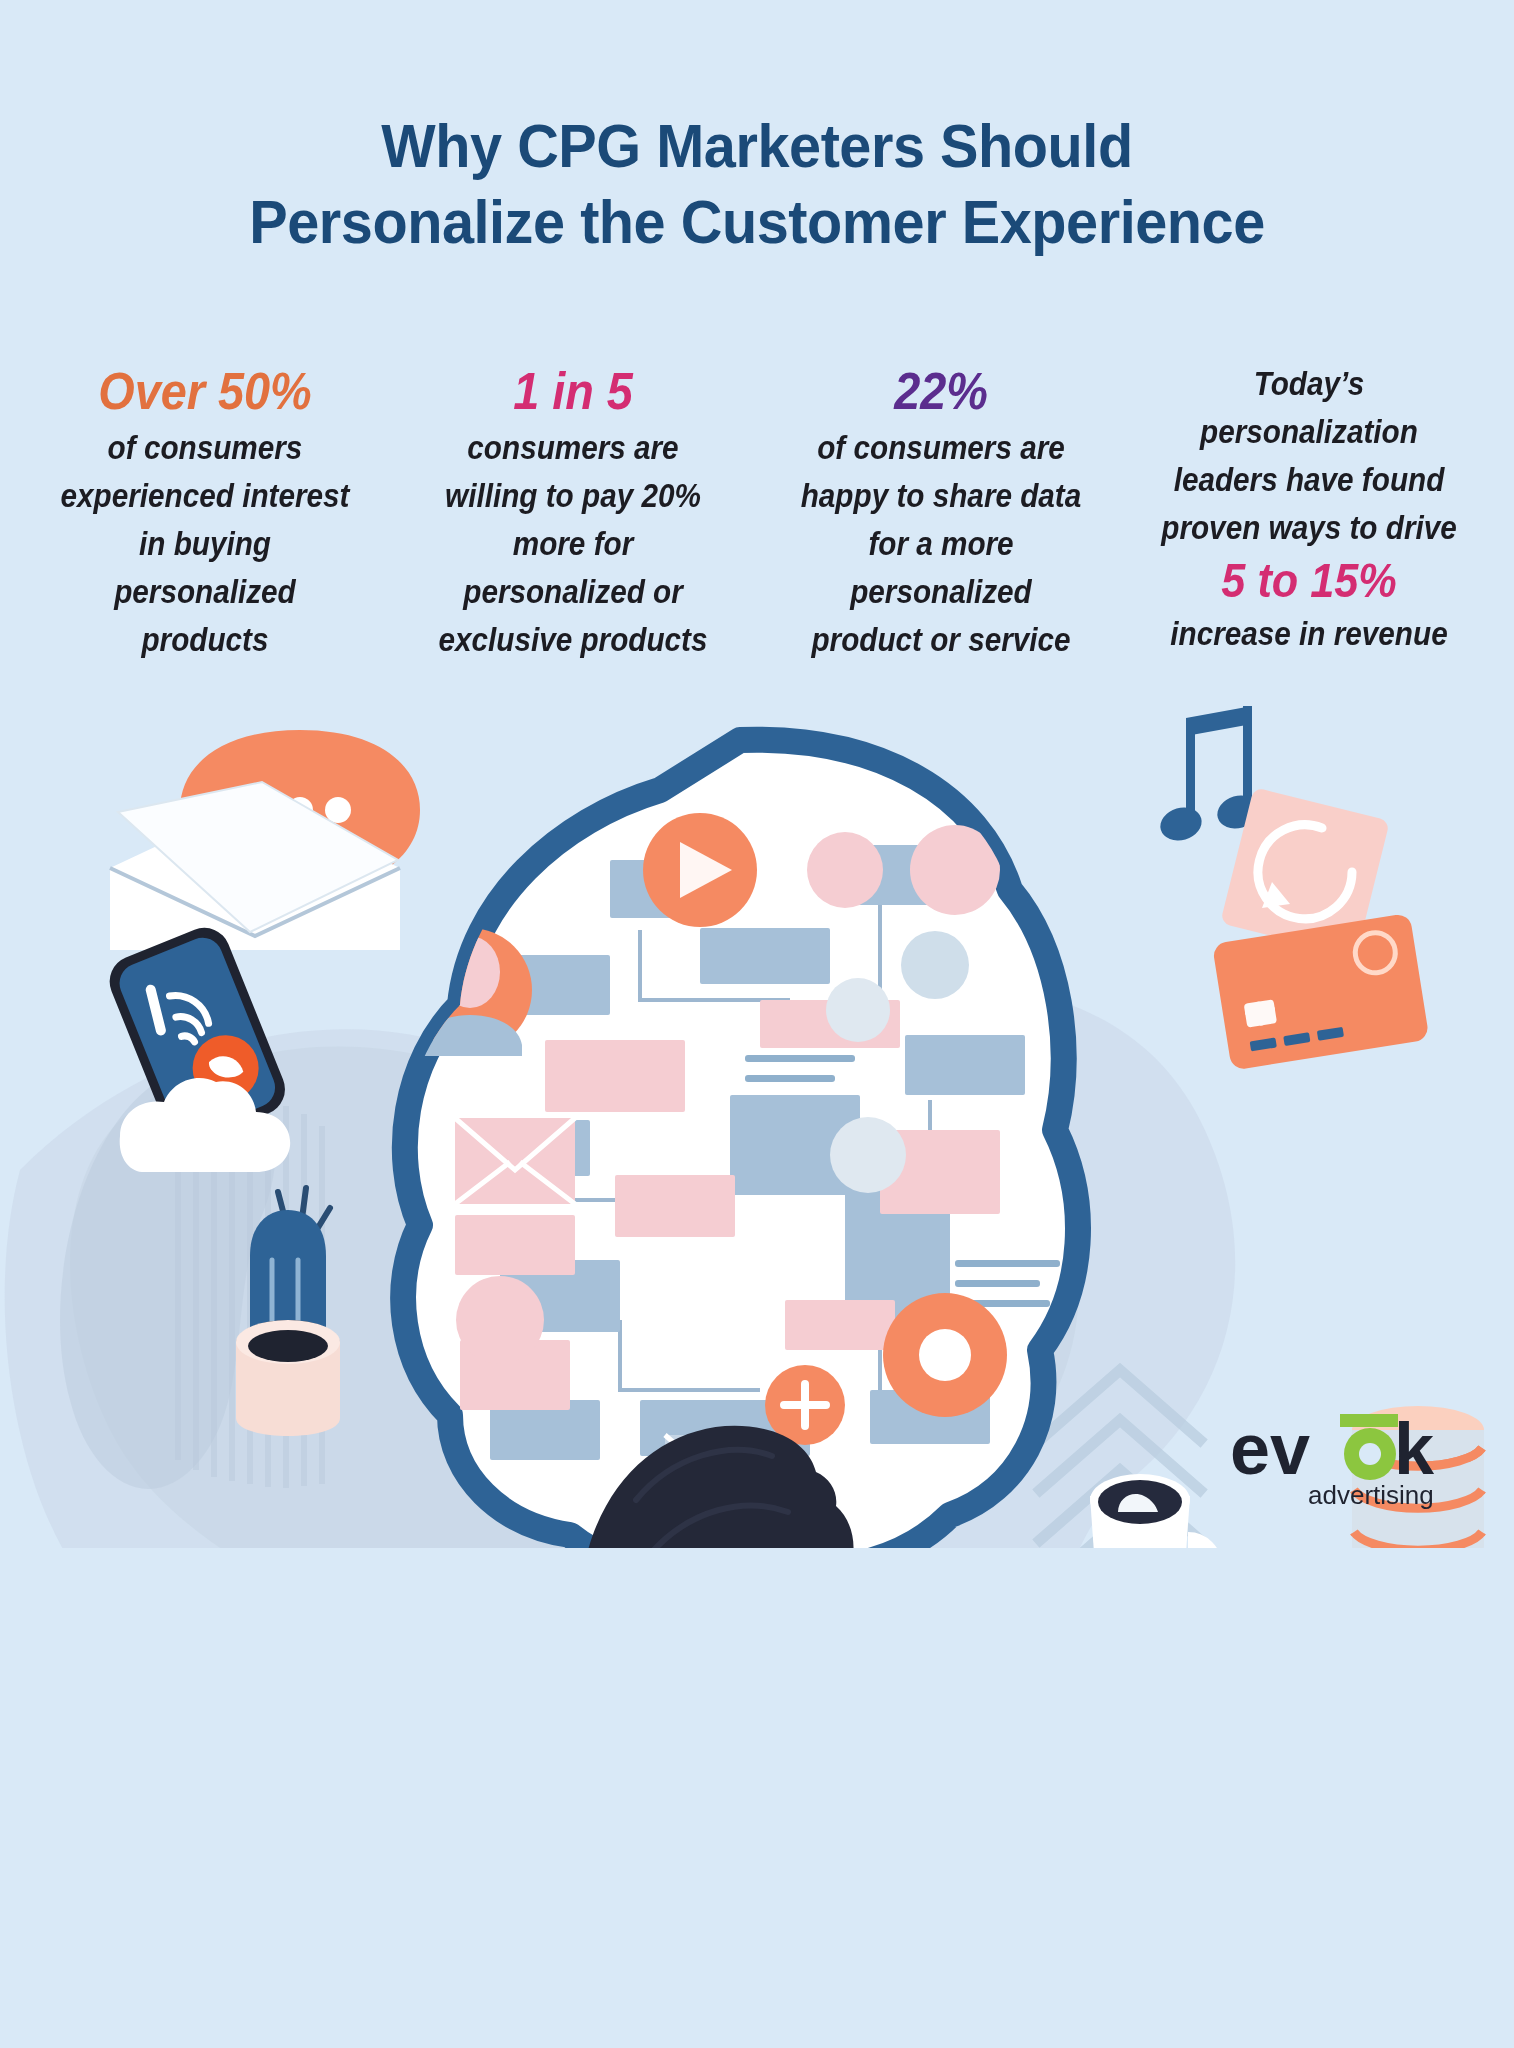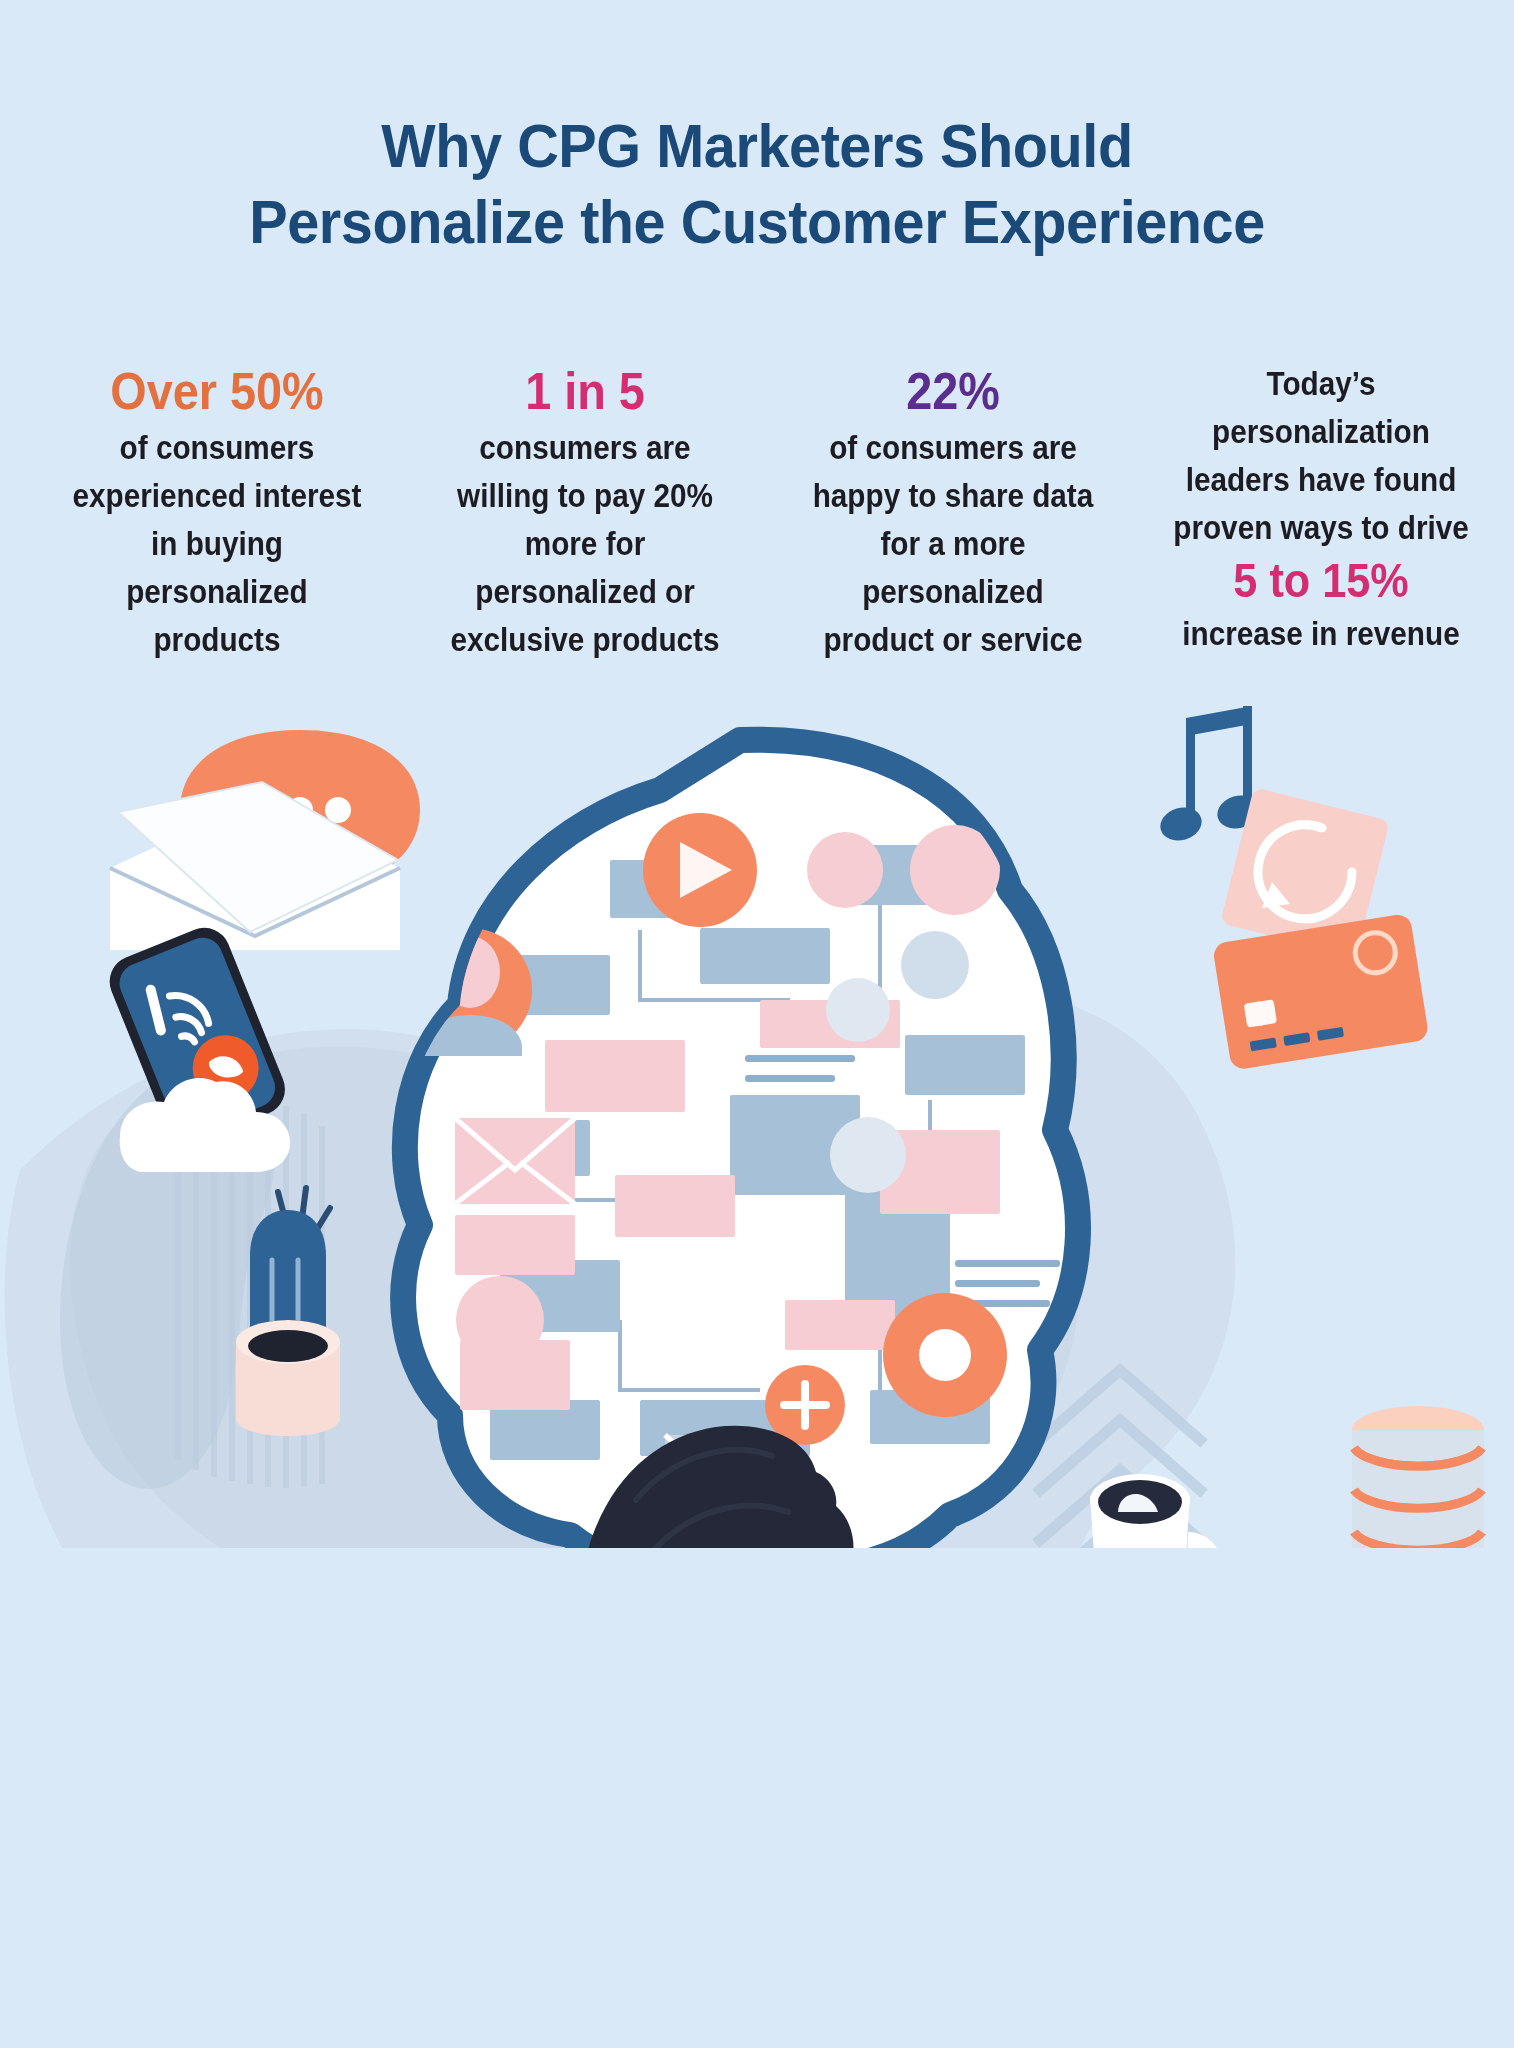--- a/index.html
+++ b/index.html
@@ -21,22 +21,22 @@
     font-weight:bold;
     font-size:62px;
     line-height:76px;
     letter-spacing:-0.5px;
     transform:scaleX(0.93);
   }
   .title .l2{display:block;}
 
   
   .stats{
-    position:absolute;left:52px;top:360px;width:1434px;
-    display:flex;justify-content:space-between;align-items:flex-start;
+    position:absolute;left:40px;top:360px;width:1434px;
+    display:flex;justify-content:space-between;align-items:flex-start;font-style:italic;
   }
   .stat{
     width:330px;text-align:center;
     color:#1c1c22;
     font-weight:bold;
     font-size:33px;
     line-height:48px;
     transform:scaleX(0.9);
   }
   .stat .big{
@@ -370,14 +370,24 @@
                  L818 1030 L812 950 L806 1030
                  L640 1030 L632 948 L624 1032 Z" fill="#242838"></path>
         <path d="M636 800 C672 756 730 740 772 756" fill="none" stroke="#2e3346" stroke-width="6" stroke-linecap="round"></path>
         <path d="M652 852 C690 810 744 796 788 812" fill="none" stroke="#2e3346" stroke-width="6" stroke-linecap="round"></path>
       </g>
 
       <rect x="48" y="1220" width="1418" height="9" rx="4" fill="#b9cee0"></rect>
     </svg>
   </div>
 
+  <div class="logo">
+    <svg viewBox="0 0 240 110" xmlns="http://www.w3.org/2000/svg">
+      <rect x="118" y="12" width="58" height="13" fill="#8cc63f"></rect>
+      <text x="8" y="72" font-family="Liberation Sans, sans-serif" font-size="72" font-weight="bold" fill="#1f2330">ev</text>
+      <circle cx="148" cy="52" r="26" fill="#8cc63f"></circle>
+      <circle cx="148" cy="52" r="11" fill="#d9e9f7"></circle>
+      <text x="172" y="72" font-family="Liberation Sans, sans-serif" font-size="72" font-weight="bold" fill="#1f2330">k</text>
+      <text x="86" y="102" font-family="Liberation Sans, sans-serif" font-size="26" fill="#1f2330">advertising</text>
+    </svg>
+  </div>
 
 </div>
 
 </body></html>

